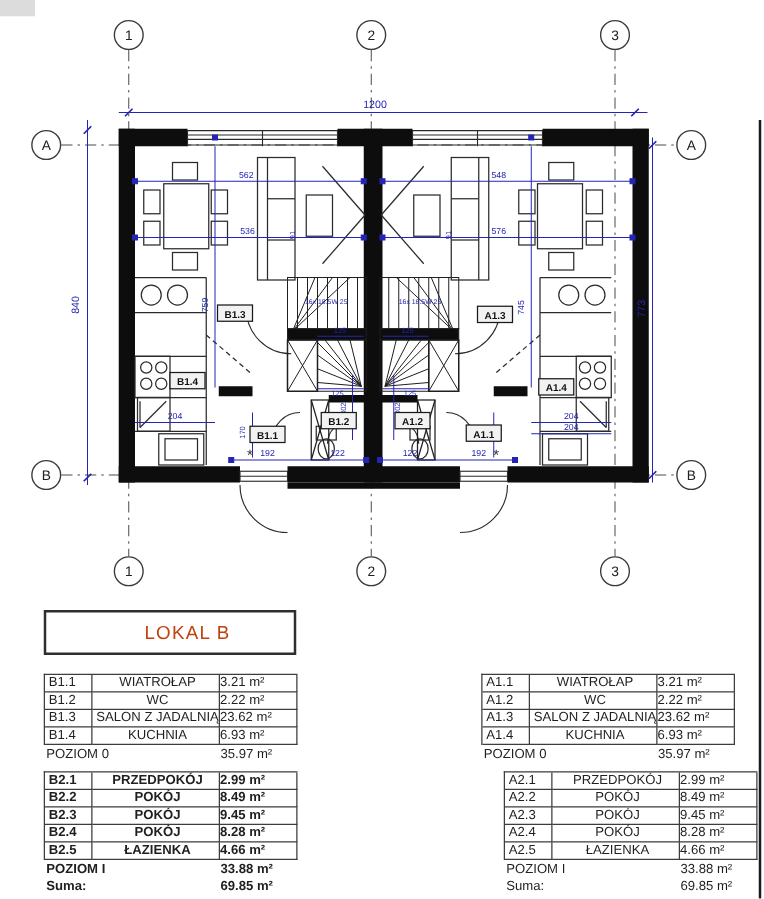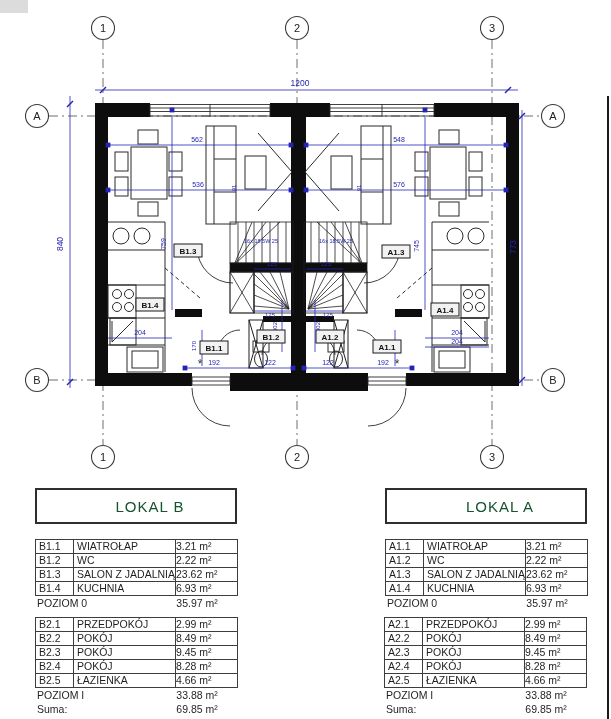--- a/index.html
+++ b/index.html
@@ -3,28 +3,28 @@
 <meta charset="utf-8">
 <style>
   html,body{margin:0;padding:0;background:#fff;}
   #stage{position:relative;width:611px;height:719px;background:#ffffff;overflow:hidden;
          font-family:"Liberation Sans", sans-serif;color:#1c1c1c;}
   svg text{font-family:"Liberation Sans", sans-serif;}
   .scan-corner{position:absolute;left:0;top:0;width:28px;height:13px;background:#dcdcdc;}
   .scan-edge{position:absolute;left:607px;top:96px;width:2px;height:623px;background:#1a1a1a;}
   .lokal-title{position:absolute;width:202px;height:36px;border:2px solid #2e2e2e;background:#fff;
                display:flex;align-items:center;justify-content:center;font-size:15px;
-               letter-spacing:1px;color:#14532d;box-sizing:border-box;padding-left:28px;}
+               letter-spacing:1px;color:#c2410c;box-sizing:border-box;padding-left:28px;}
   .rtable{position:absolute;width:203px;font-size:10.5px;color:#1f1f1f;}
   .tgrid{border-top:1px solid #3d3d3d;border-left:1px solid #3d3d3d;}
   .trow{display:flex;height:14px;line-height:12.5px;}
   .trow>div{border-right:1px solid #3d3d3d;border-bottom:1px solid #3d3d3d;box-sizing:border-box;
             overflow:hidden;white-space:nowrap;}
   .c-code{width:38px;padding-left:3px;}
-  .c-name{width:102px;padding-left:3px;}
+  .c-name{width:102px;padding-left:3px;text-align:center;}
   .c-area{width:62px;}
   .srow{display:flex;height:14px;line-height:14px;}
   .s-label{width:140px;padding-left:2px;}
   .s-val{width:62px;}
 </style>
 </head>
 <body>
 
 <div id="stage">
 
@@ -374,21 +374,21 @@
         <div class="c-name">KUCHNIA</div>
         <div class="c-area">6.93 m²</div>
       </div>
     </div>
     <div class="srow">
       <div class="s-label">POZIOM 0</div>
       <div class="s-val">35.97 m²</div>
     </div>
   </div>
 
-  <div class="rtable" style="left:35px;top:617px;">
+  <div class="rtable" style="left:35px;top:617px;font-weight:bold;">
     <div class="tgrid">
       <div class="trow">
         <div class="c-code">B2.1</div>
         <div class="c-name">PRZEDPOKÓJ</div>
         <div class="c-area">2.99 m²</div>
       </div>
       <div class="trow">
         <div class="c-code">B2.2</div>
         <div class="c-name">POKÓJ</div>
         <div class="c-area">8.49 m²</div>
@@ -412,23 +412,20 @@
     <div class="srow">
       <div class="s-label">POZIOM I</div>
       <div class="s-val">33.88 m²</div>
     </div>
     <div class="srow">
       <div class="s-label">Suma:</div>
       <div class="s-val">69.85 m²</div>
     </div>
   </div>
 
-  <div class="lokal-title" style="left:385px;top:488px;">
-    <span>LOKAL A</span>
-  </div>
 
   <div class="rtable" style="left:385px;top:539px;">
     <div class="tgrid">
       <div class="trow">
         <div class="c-code">A1.1</div>
         <div class="c-name">WIATROŁAP</div>
         <div class="c-area">3.21 m²</div>
       </div>
       <div class="trow">
         <div class="c-code">A1.2</div>
@@ -445,21 +442,21 @@
         <div class="c-name">KUCHNIA</div>
         <div class="c-area">6.93 m²</div>
       </div>
     </div>
     <div class="srow">
       <div class="s-label">POZIOM 0</div>
       <div class="s-val">35.97 m²</div>
     </div>
   </div>
 
-  <div class="rtable" style="left:384px;top:617px;">
+  <div class="rtable" style="left:403px;top:617px;">
     <div class="tgrid">
       <div class="trow">
         <div class="c-code">A2.1</div>
         <div class="c-name">PRZEDPOKÓJ</div>
         <div class="c-area">2.99 m²</div>
       </div>
       <div class="trow">
         <div class="c-code">A2.2</div>
         <div class="c-name">POKÓJ</div>
         <div class="c-area">8.49 m²</div>

